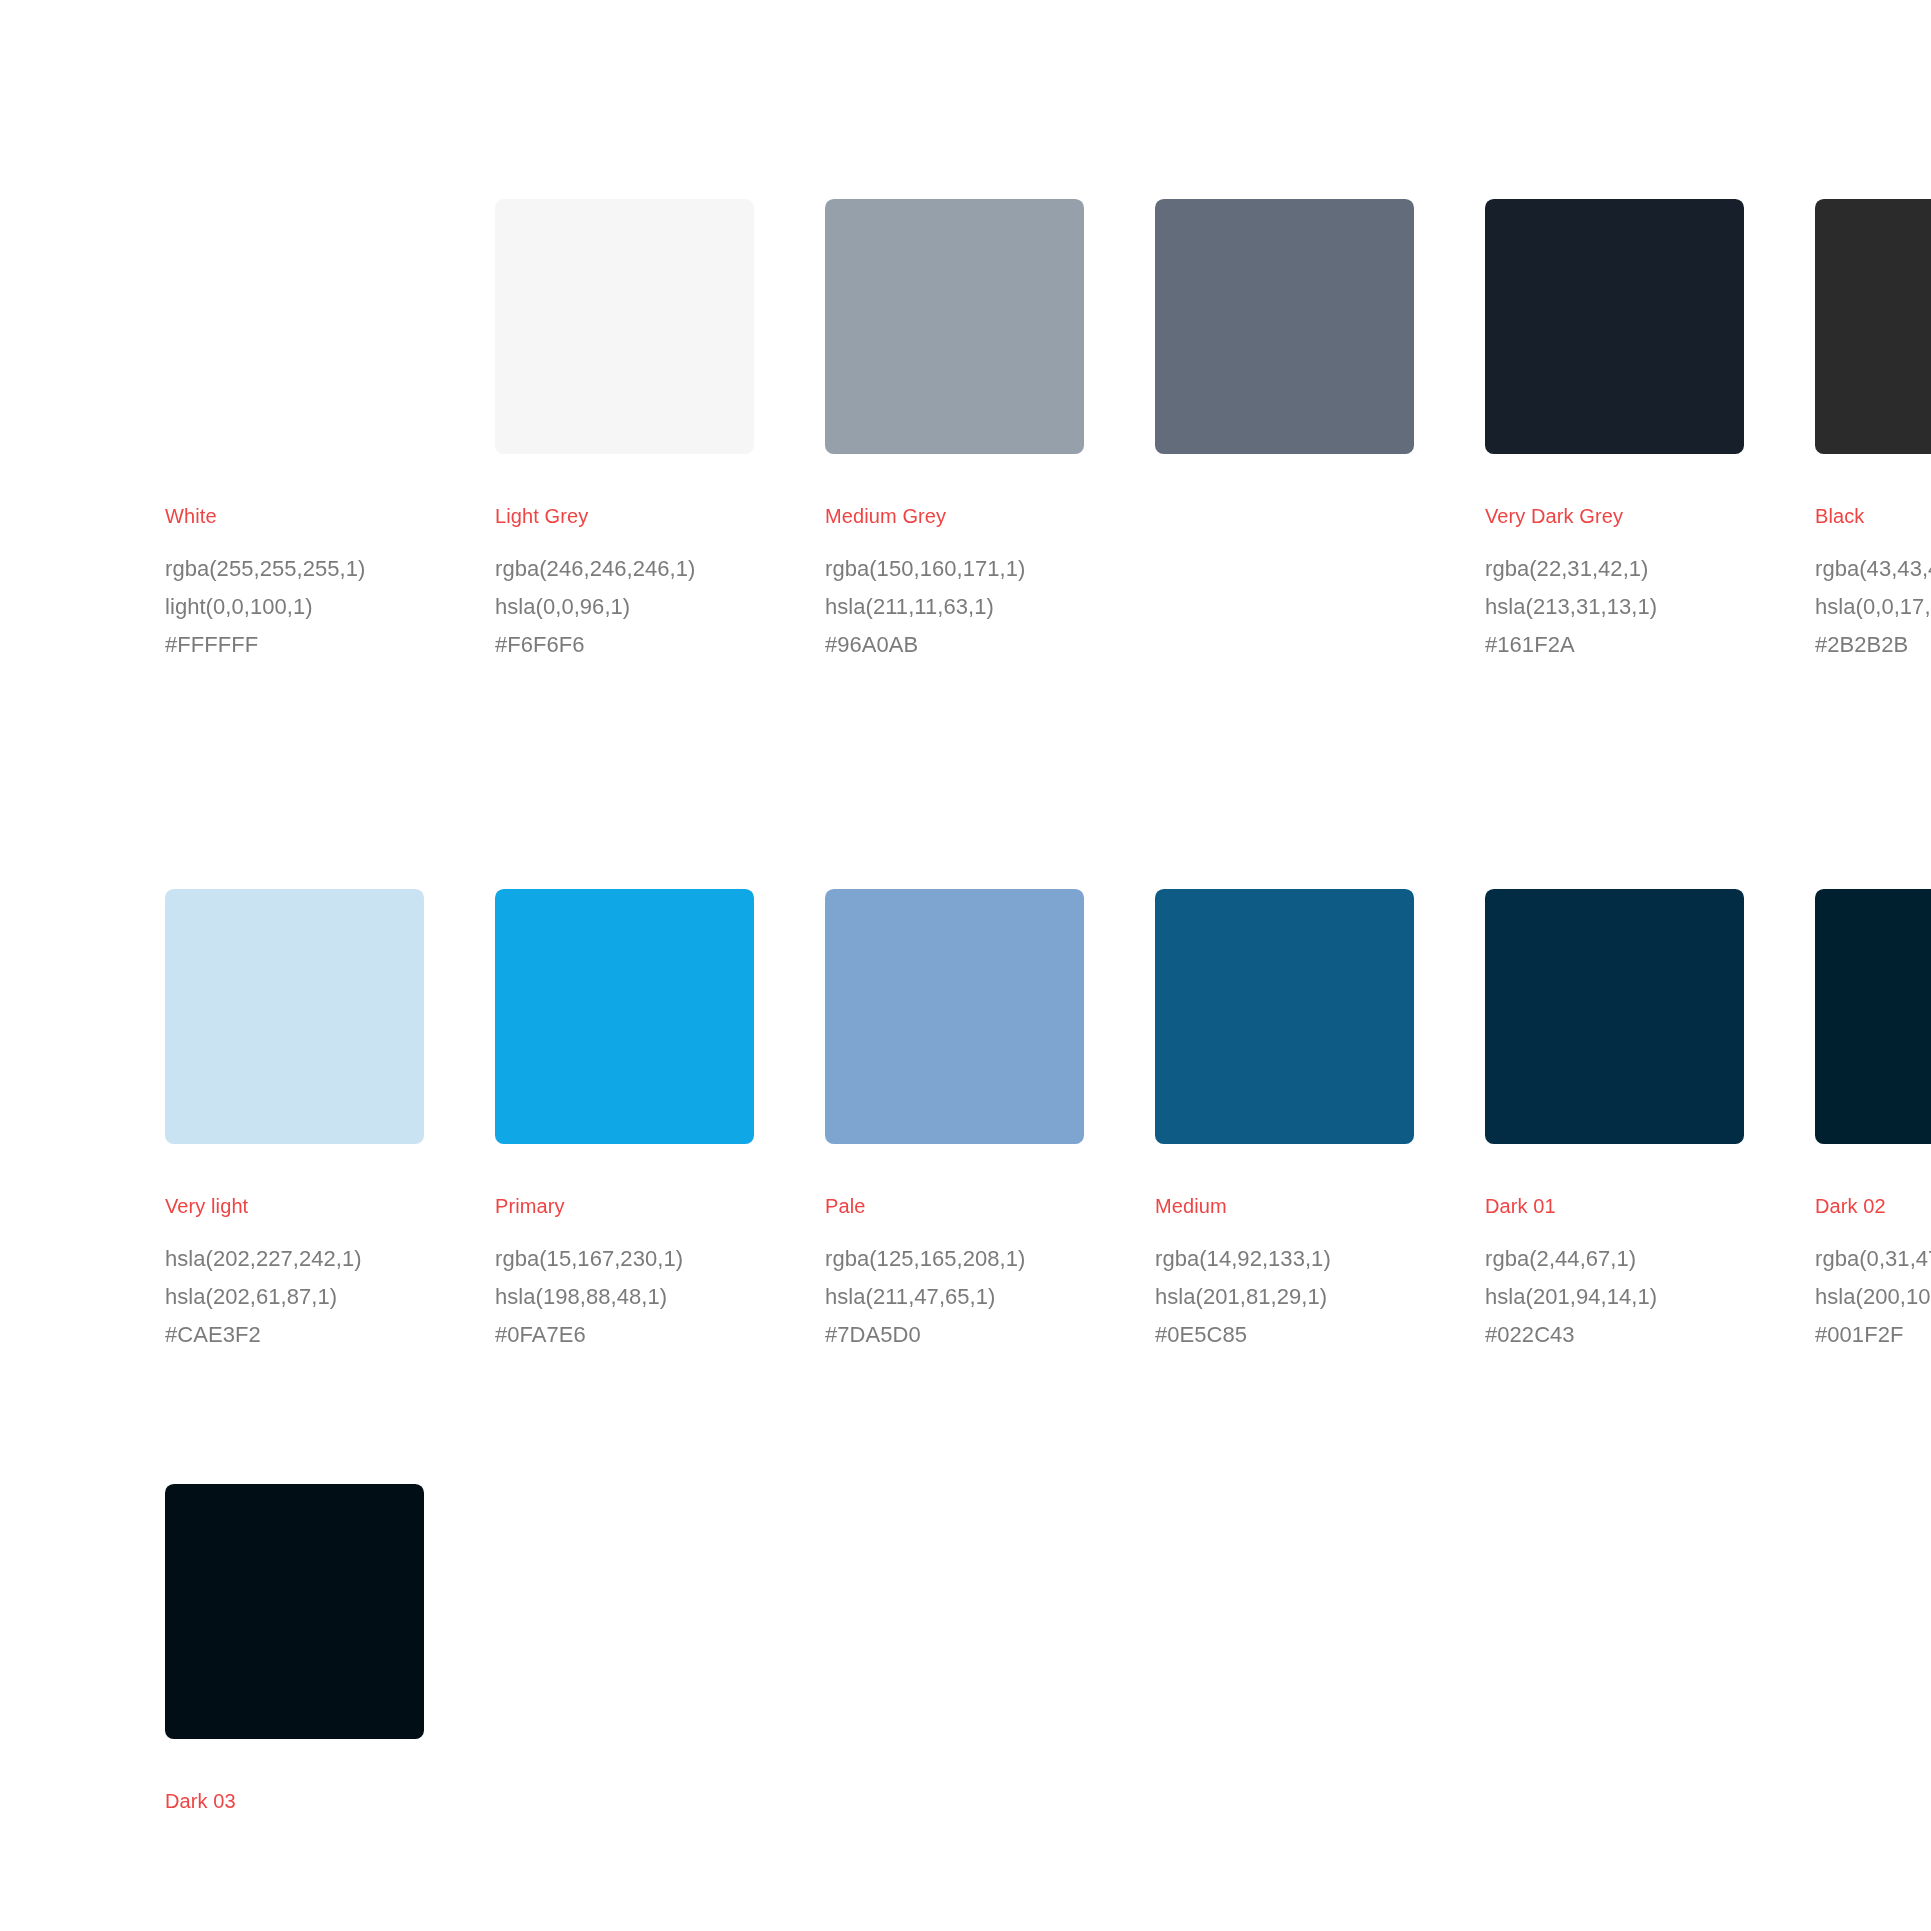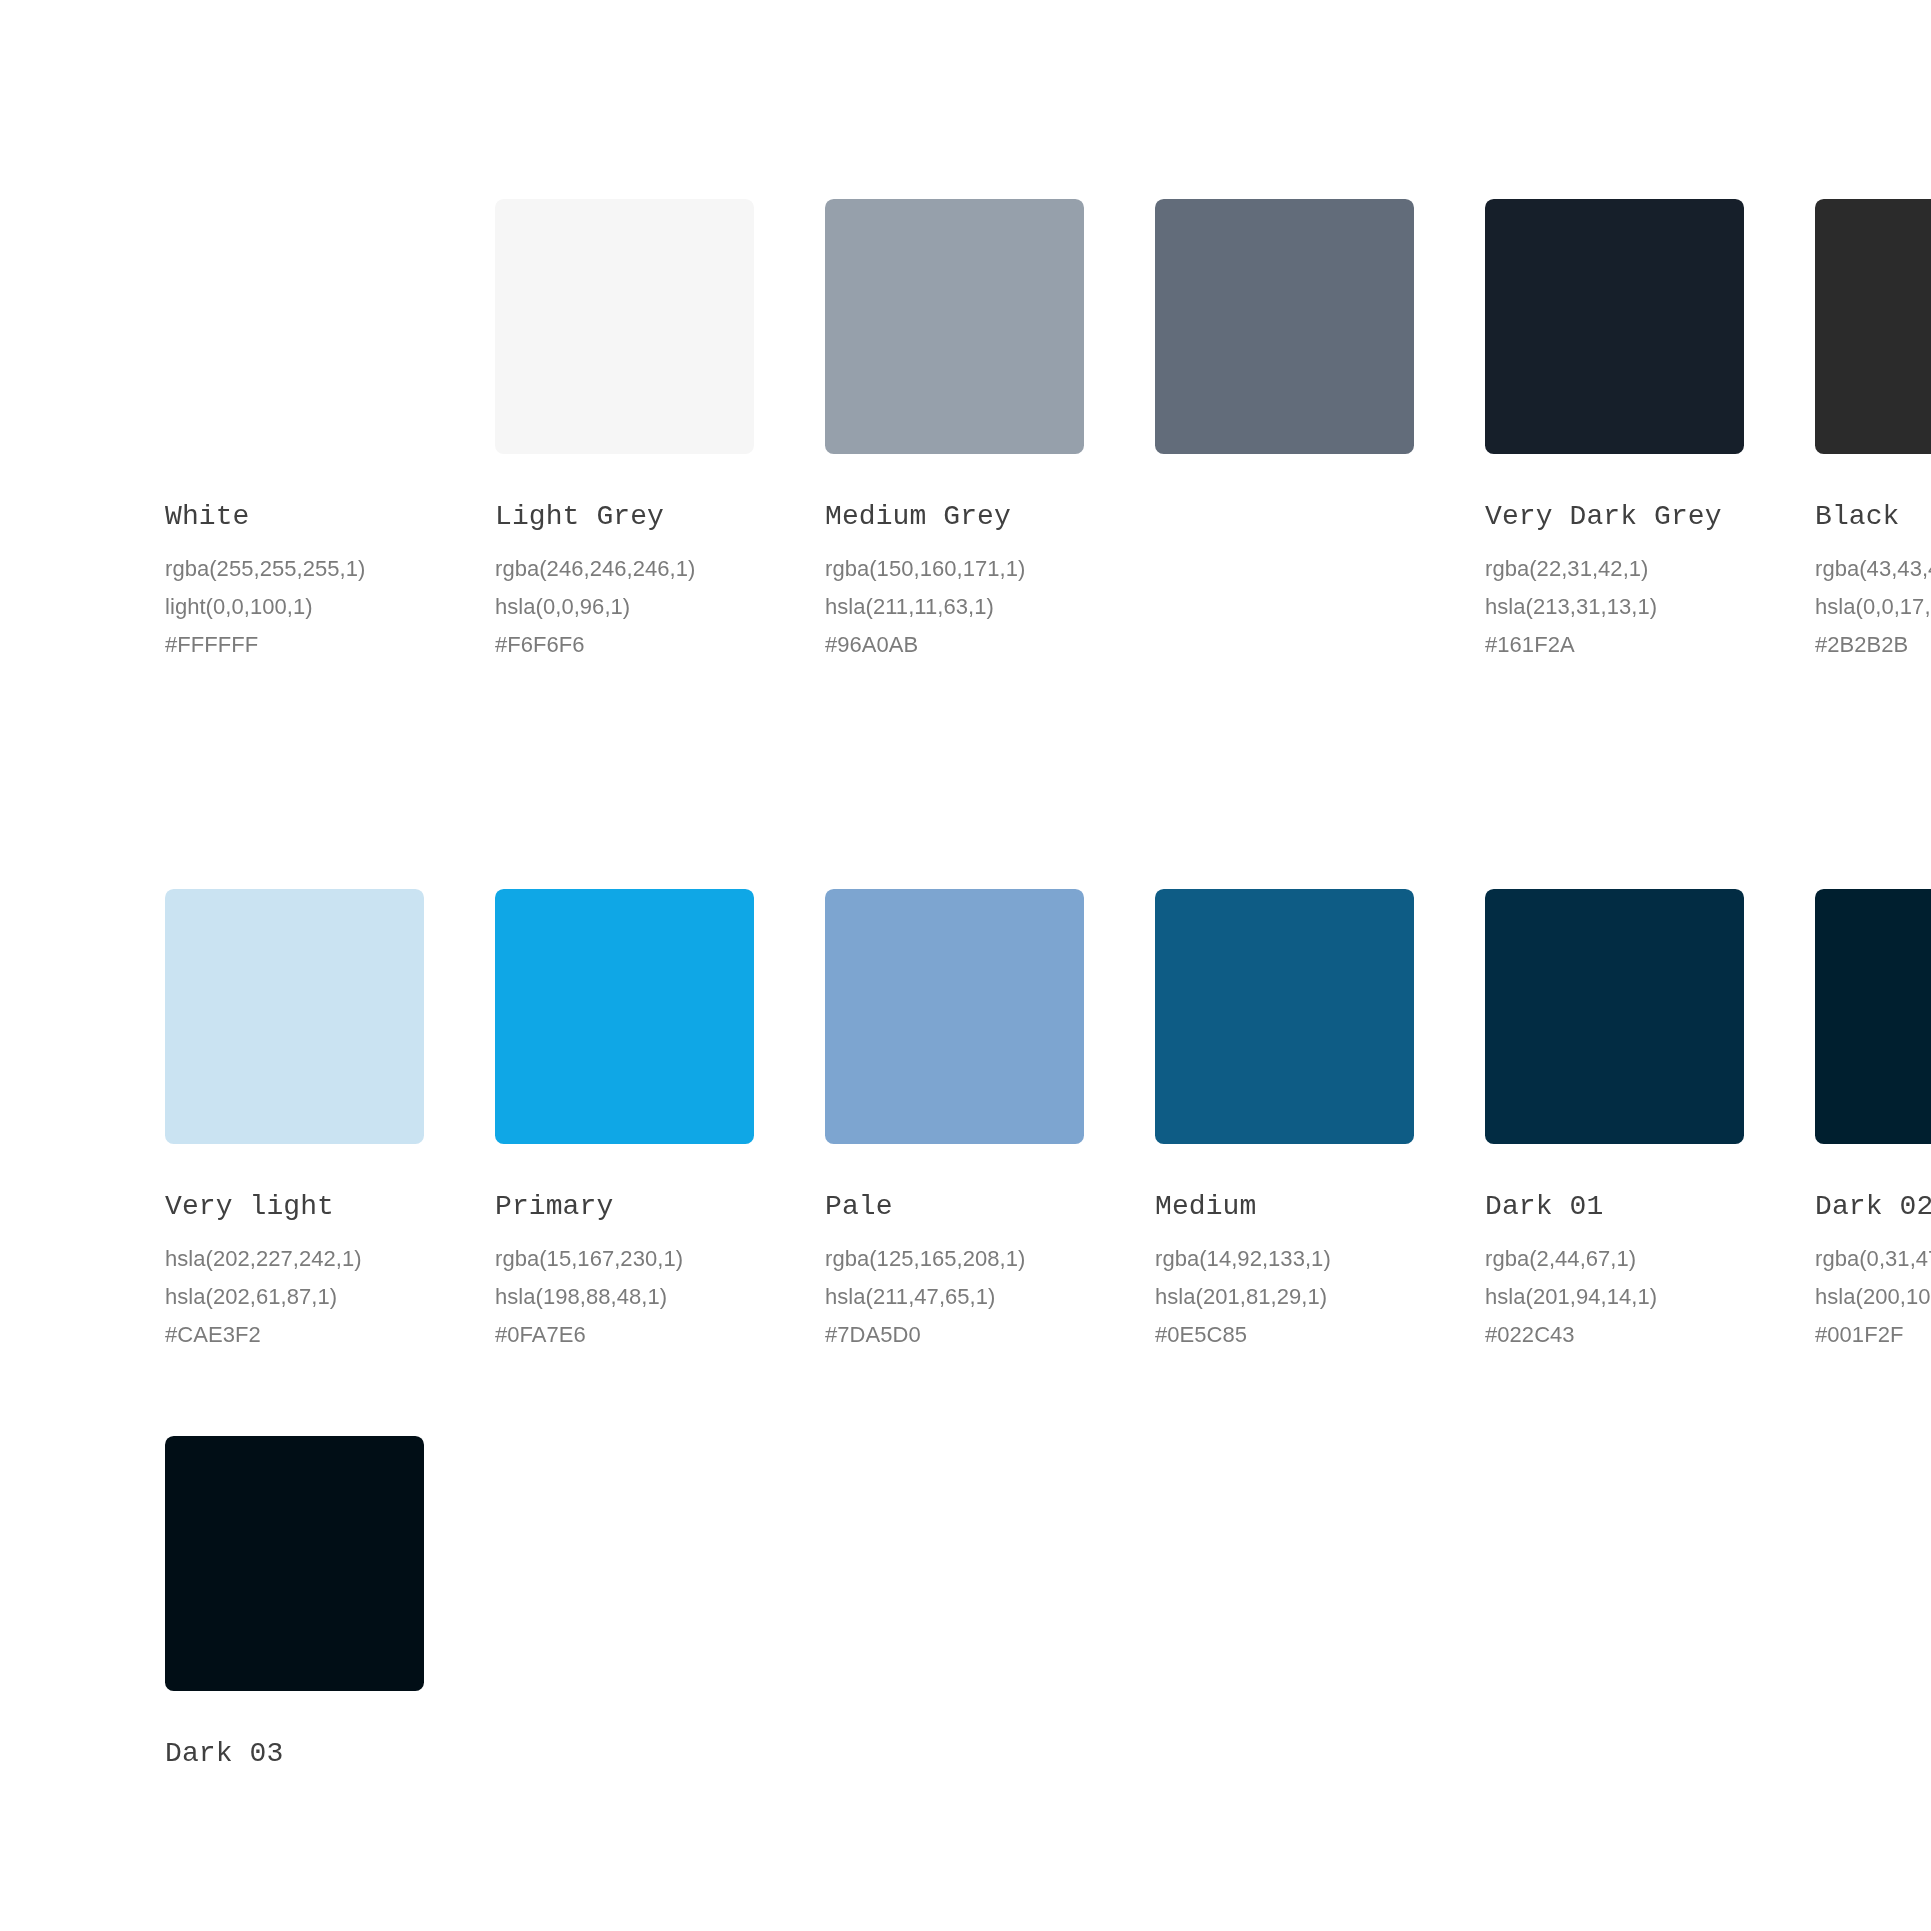--- a/index.html
+++ b/index.html
@@ -27,48 +27,47 @@
     position: absolute;
     left: 165px;
     display: flex;
     flex-direction: row;
     gap: 0px;
     white-space: nowrap;
   }
 
   .swatch-row.row-1 { top: 199px; }
   .swatch-row.row-2 { top: 889px; }
-  .swatch-row.row-3 { top: 1436px; }
+  .swatch-row.row-3 { top: 1484px; }
 
   .swatch-cell {
     width: 330px;
     flex: 0 0 330px;
     box-sizing: border-box;
   }
 
   .swatch-chip {
     width: 259px;
     height: 255px;
     border-radius: 8.7px;
     box-sizing: border-box;
   }
 
   .swatch-meta {
     margin-top: 46px;
     width: 319px;
   }
 
   .swatch-name {
-    font-size: 28px;
+    font-size: 20px;
     line-height: 33px;
     font-weight: 400;
-    color: #404040;
+    color: #ef4444;
     letter-spacing: 0.1px;
     white-space: nowrap;
-    font-family: Liberation Mono, monospace;
   }
 
   .swatch-values {
     margin-top: 17px;
   }
 
   .swatch-value {
     font-size: 22px;
     line-height: 38px;
     font-weight: 400;

